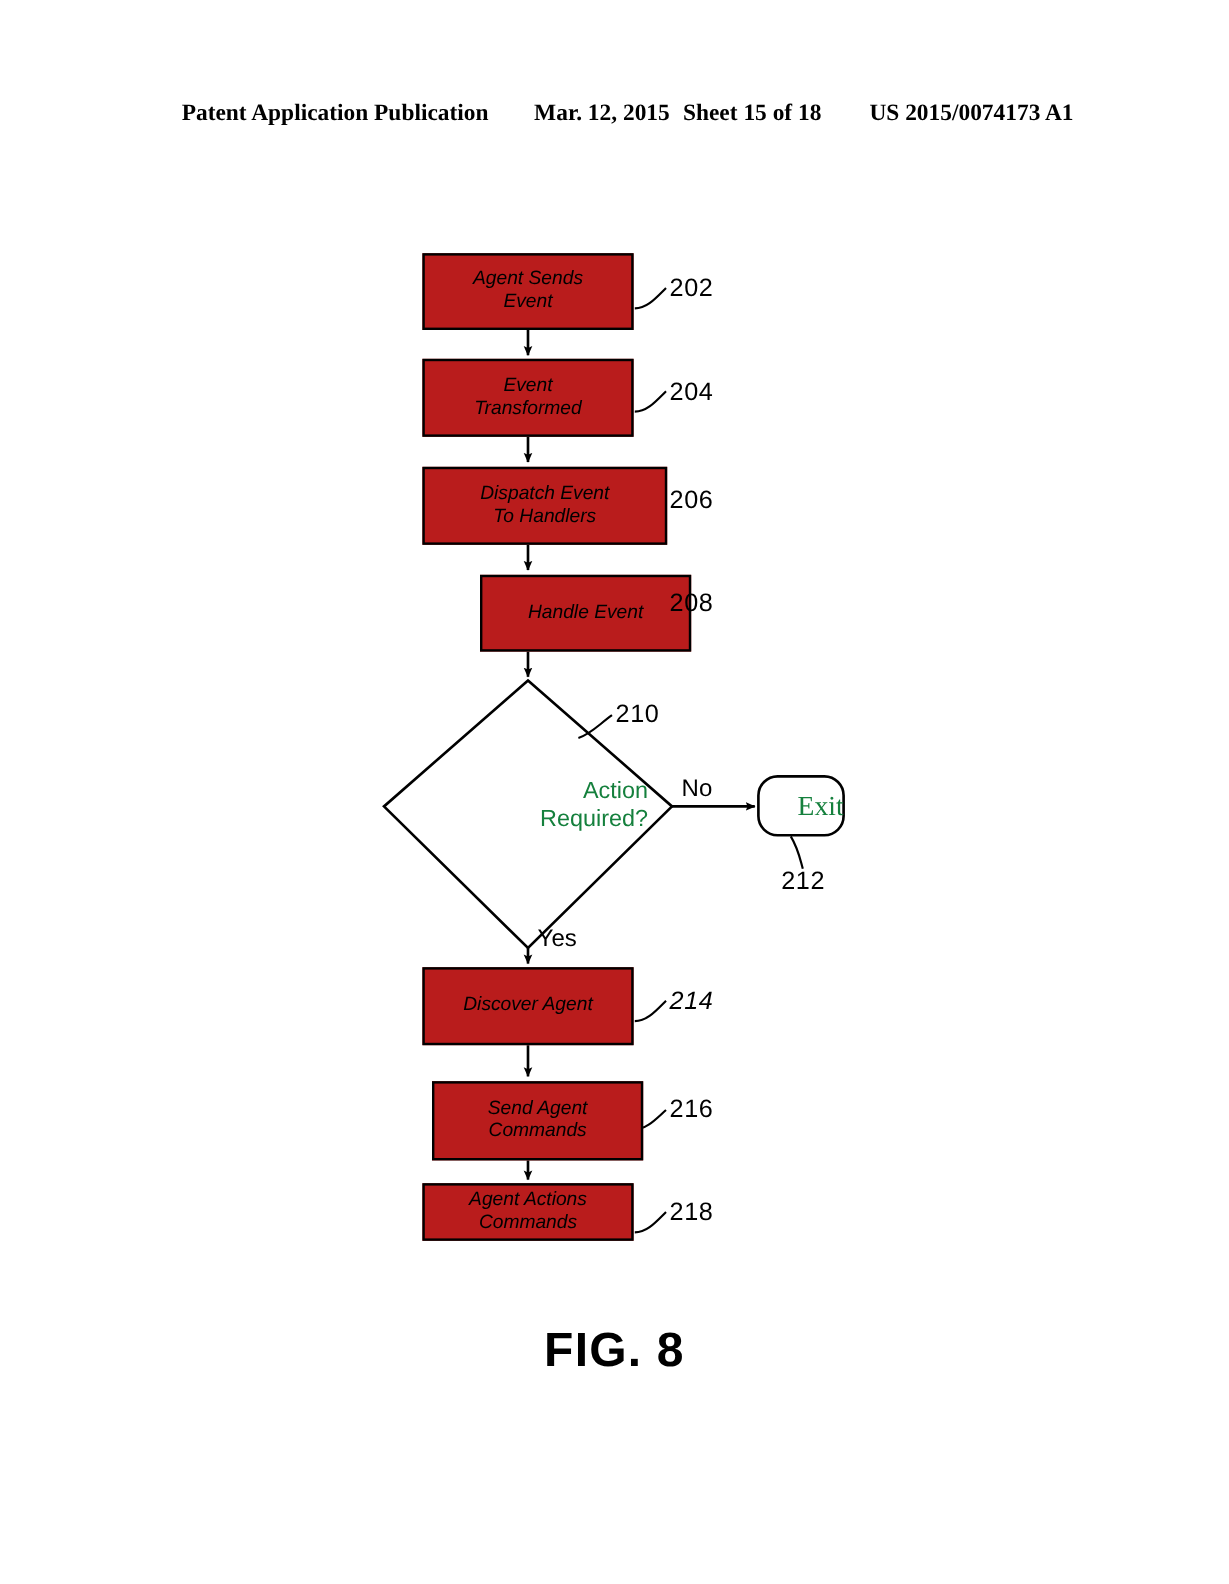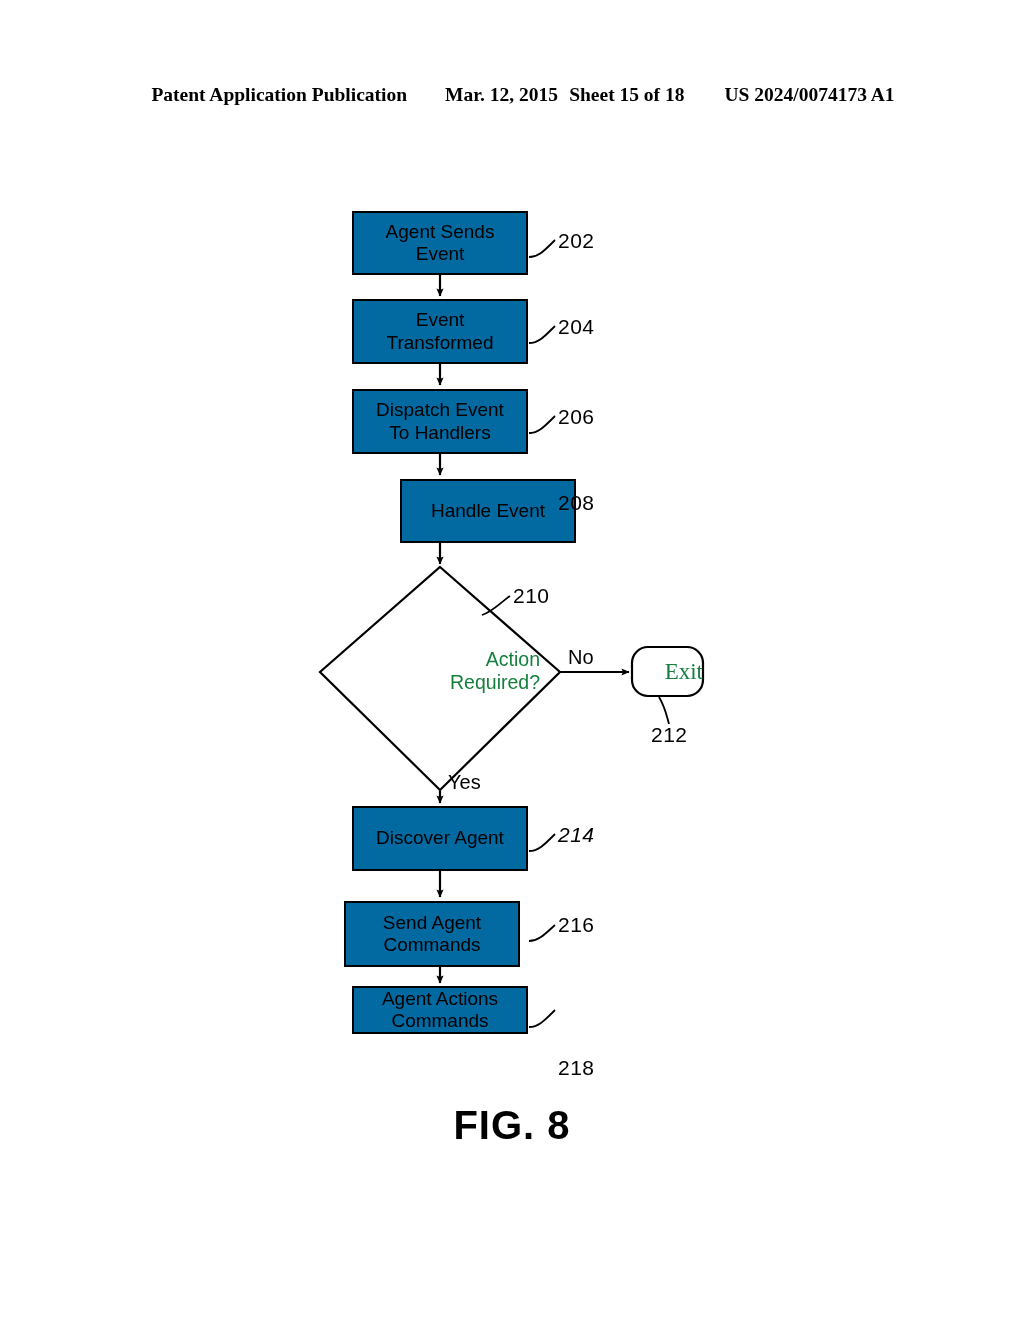--- a/index.html
+++ b/index.html
@@ -44,29 +44,30 @@
     top: 0;
     width: 1024px;
     height: 1320px;
   }
 
   
   .node {
     position: absolute;
     box-sizing: border-box;
     border: 2.2px solid #000;
-    background: #0369a1;
+    background: #b91c1c;
     display: flex;
     align-items: center;
     justify-content: center;
     text-align: center;
     font-family: "Liberation Sans", sans-serif;
-    font-size: 19px;
+    font-size: 16px;
     line-height: 1.17;
     color: #000;
+    font-style: italic;
   }
   .node span { display: block; padding: 0 6px; }
 
   
   .diamond-label {
     position: absolute;
     text-align: right;
     font-family: "Liberation Sans", sans-serif;
     font-size: 19.5px;
     line-height: 1.17;
@@ -107,21 +108,21 @@
     color: #000000;
   }
 </style>
 </head>
 <body>
 
 <div class="page-header">
   <span class="hdr-pub">Patent Application Publication</span>
   <span class="hdr-date">Mar. 12, 2015</span>
   <span class="hdr-sheet">Sheet 15 of 18</span>
-  <span class="hdr-num">US 2024/0074173 A1</span>
+  <span class="hdr-num">US 2015/0074173 A1</span>
 </div>
 
 <svg id="diagram" viewBox="0 0 1024 1320" xmlns="http://www.w3.org/2000/svg">
   <defs>
     <marker id="arrowhead" markerWidth="9" markerHeight="9" refX="7.6" refY="4" orient="auto" markerUnits="userSpaceOnUse">
       <path d="M0,0.4 L8.2,4 L0,7.6 L1.6,4 Z" fill="#000"></path>
     </marker>
   </defs>
 
   <polygon points="440,567 560,672 440,790 320,672" fill="#ffffff" stroke="#000000" stroke-width="2.2" stroke-linejoin="miter"></polygon>
@@ -156,41 +157,41 @@
 </svg>
 
 <div class="node" style="left:352px; top:211px; width:176px; height:64px;">
   <span>Agent Sends<br>Event</span>
 </div>
 
 <div class="node" style="left:352px; top:299px; width:176px; height:65px;">
   <span>Event<br>Transformed</span>
 </div>
 
-<div class="node" style="left:352px; top:389px; width:176px; height:65px;text-align:center;">
+<div class="node" style="left:352px; top:389px; width:204px; height:65px;text-align:center;">
   <span>Dispatch Event<br>To Handlers</span>
 </div>
 
 <div class="node" style="left:352px; top:479px; width:176px; height:64px;margin-left:48px;">
   <span>Handle Event</span>
 </div>
 
 <div class="diamond-label" style="left:340px; top:648px; width:200px;">
   <span>Action<br>Required?</span>
 </div>
 
 <div class="diamond-label" style="left:632px; top:659px; width:71px; font-size:23px;font-family:Liberation Serif, serif;">
   <span>Exit</span>
 </div>
 
 <div class="node" style="left:352px; top:806px; width:176px; height:65px;">
   <span>Discover Agent</span>
 </div>
 
-<div class="node" style="left:344px; top:901px; width:176px; height:66px;">
+<div class="node" style="left:360px; top:901px; width:176px; height:66px;">
   <span>Send Agent<br>Commands</span>
 </div>
 
 <div class="node" style="left:352px; top:986px; width:176px; height:48px;">
   <span>Agent Actions<br>Commands</span>
 </div>
 
 <div class="branch-label" style="left:568px; top:646px;">
   <span>No</span>
 </div>
@@ -215,19 +216,19 @@
 </div>
 <div class="ref" style="left:651px; top:723px;">
   <span>212</span>
 </div>
 <div class="ref" style="left:558px; top:823px;font-style:italic;">
   <span>214</span>
 </div>
 <div class="ref" style="left:558px; top:913px;">
   <span>216</span>
 </div>
-<div class="ref" style="left:558px; top:1056px;">
+<div class="ref" style="left:558px; top:999px;">
   <span>218</span>
 </div>
 
 <div class="fig-caption">
   <span>FIG. 8</span>
 </div>
 
 </body></html>

